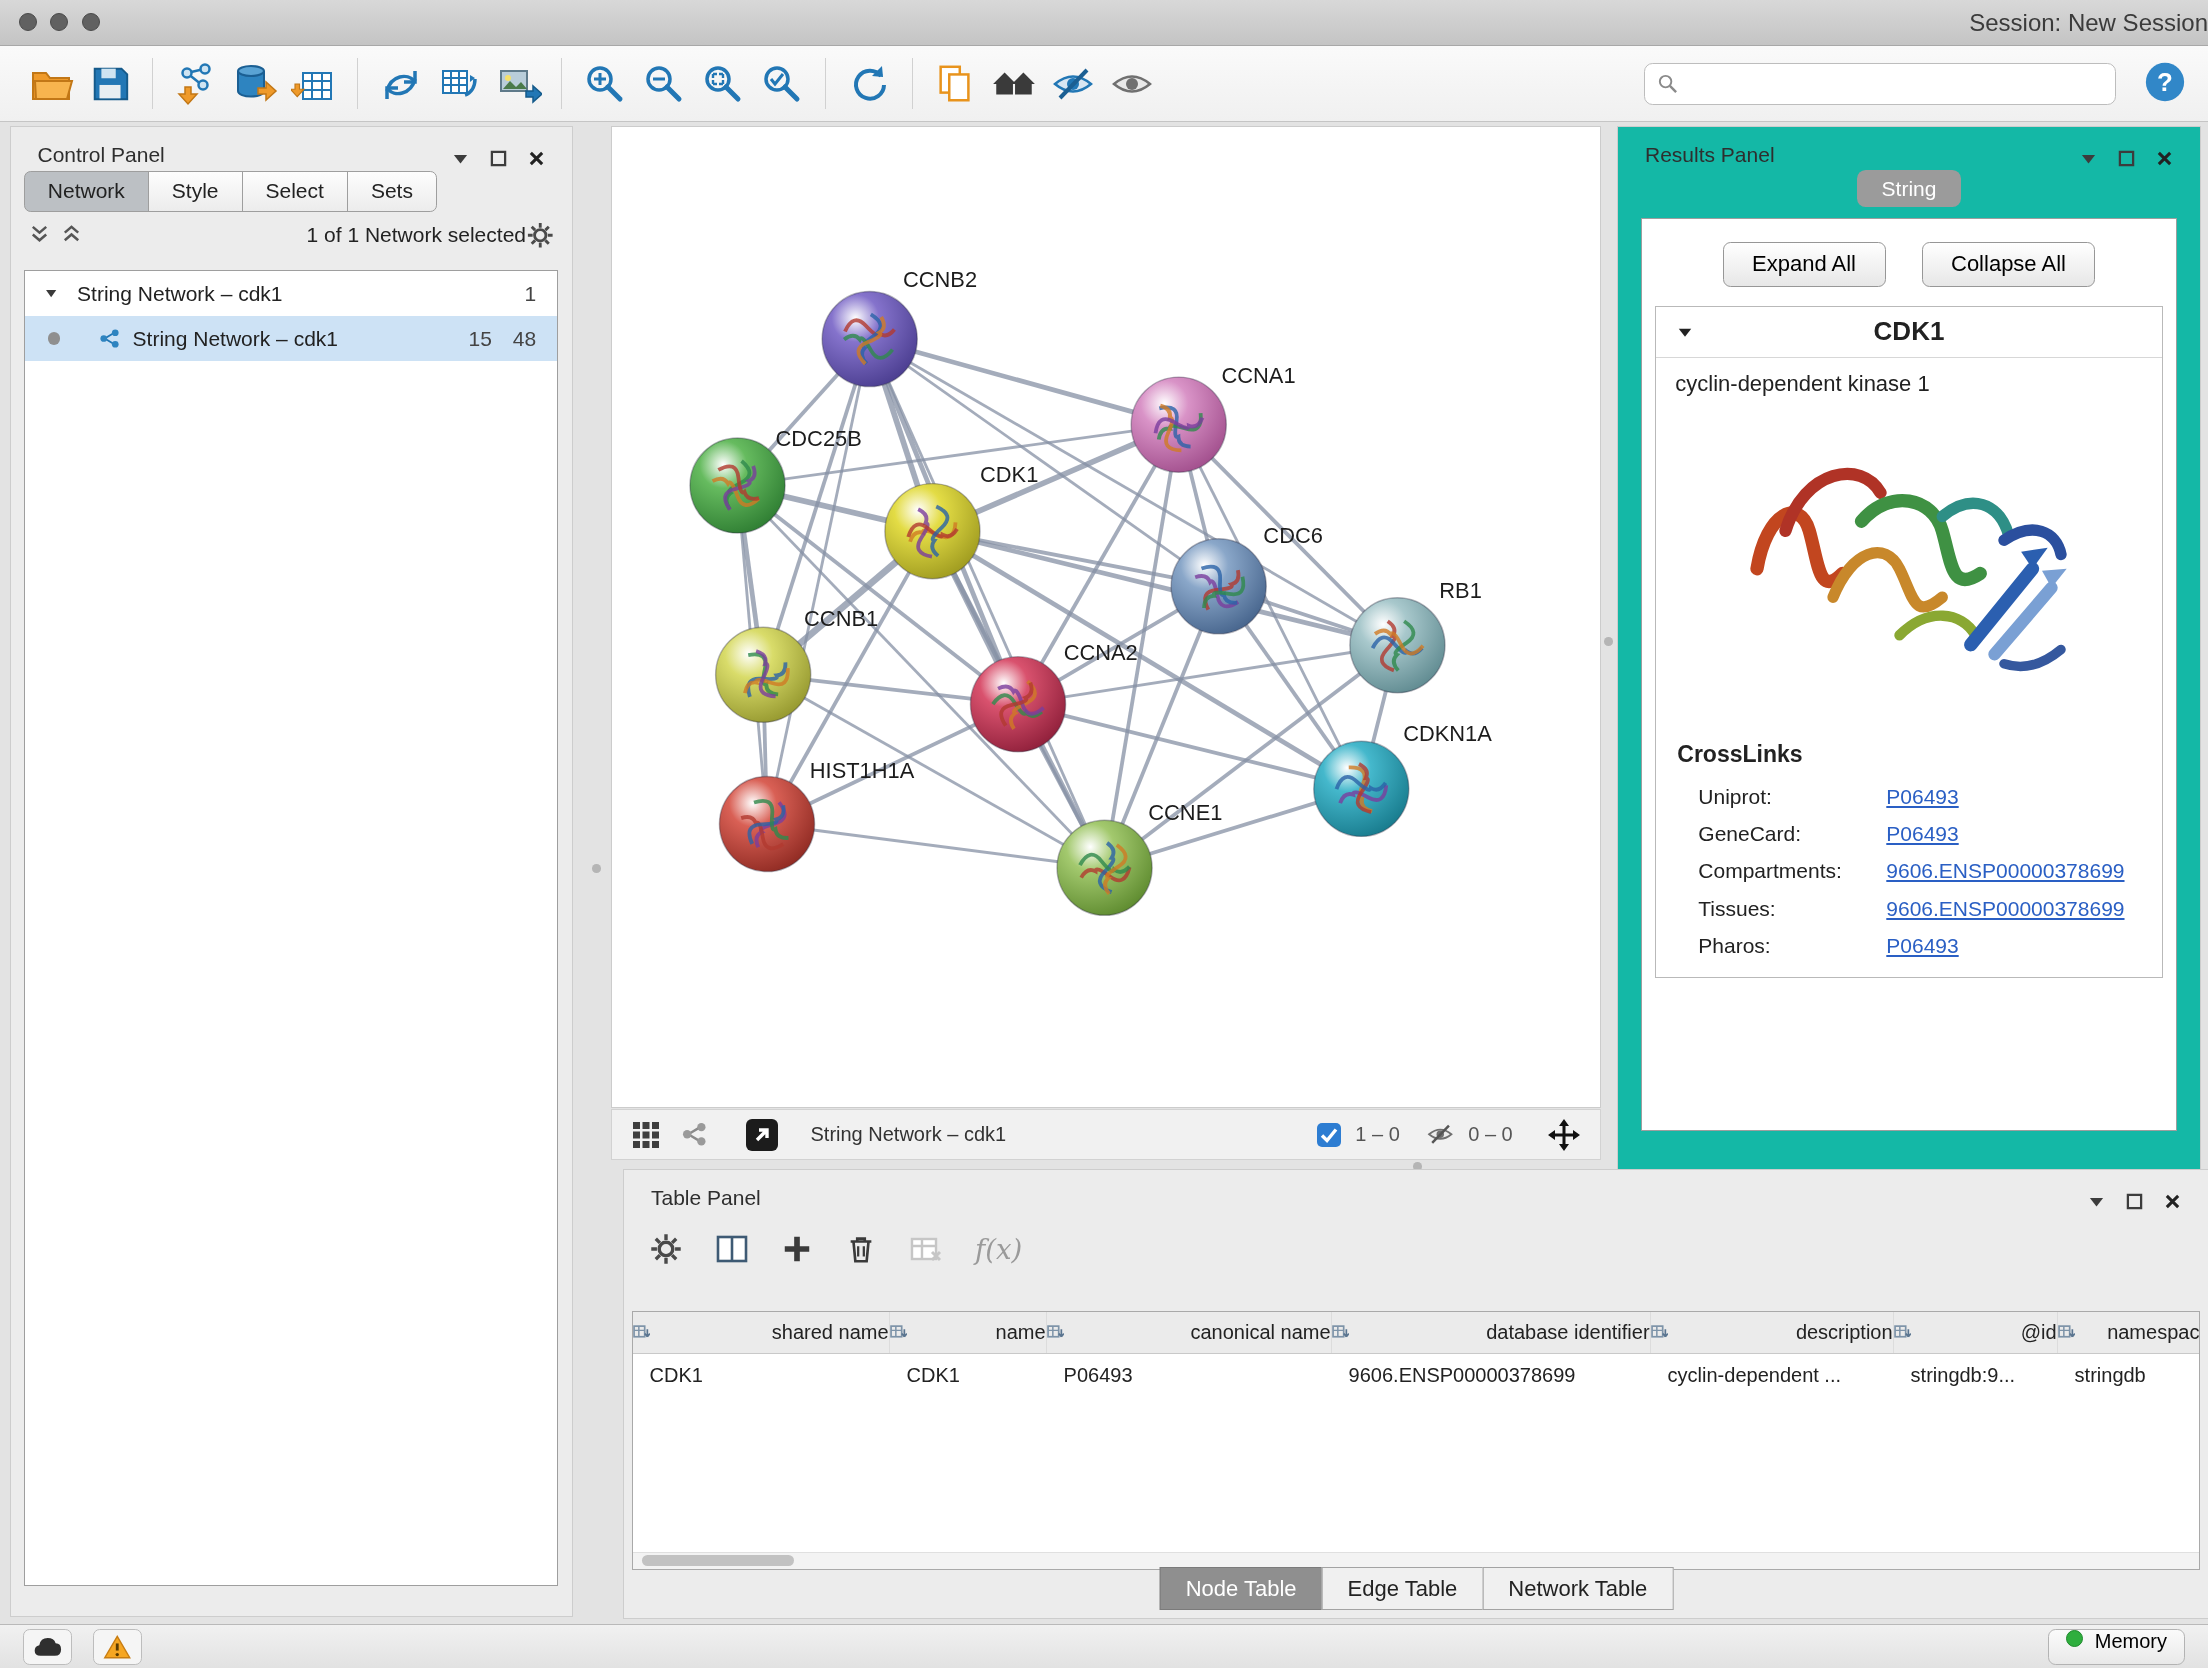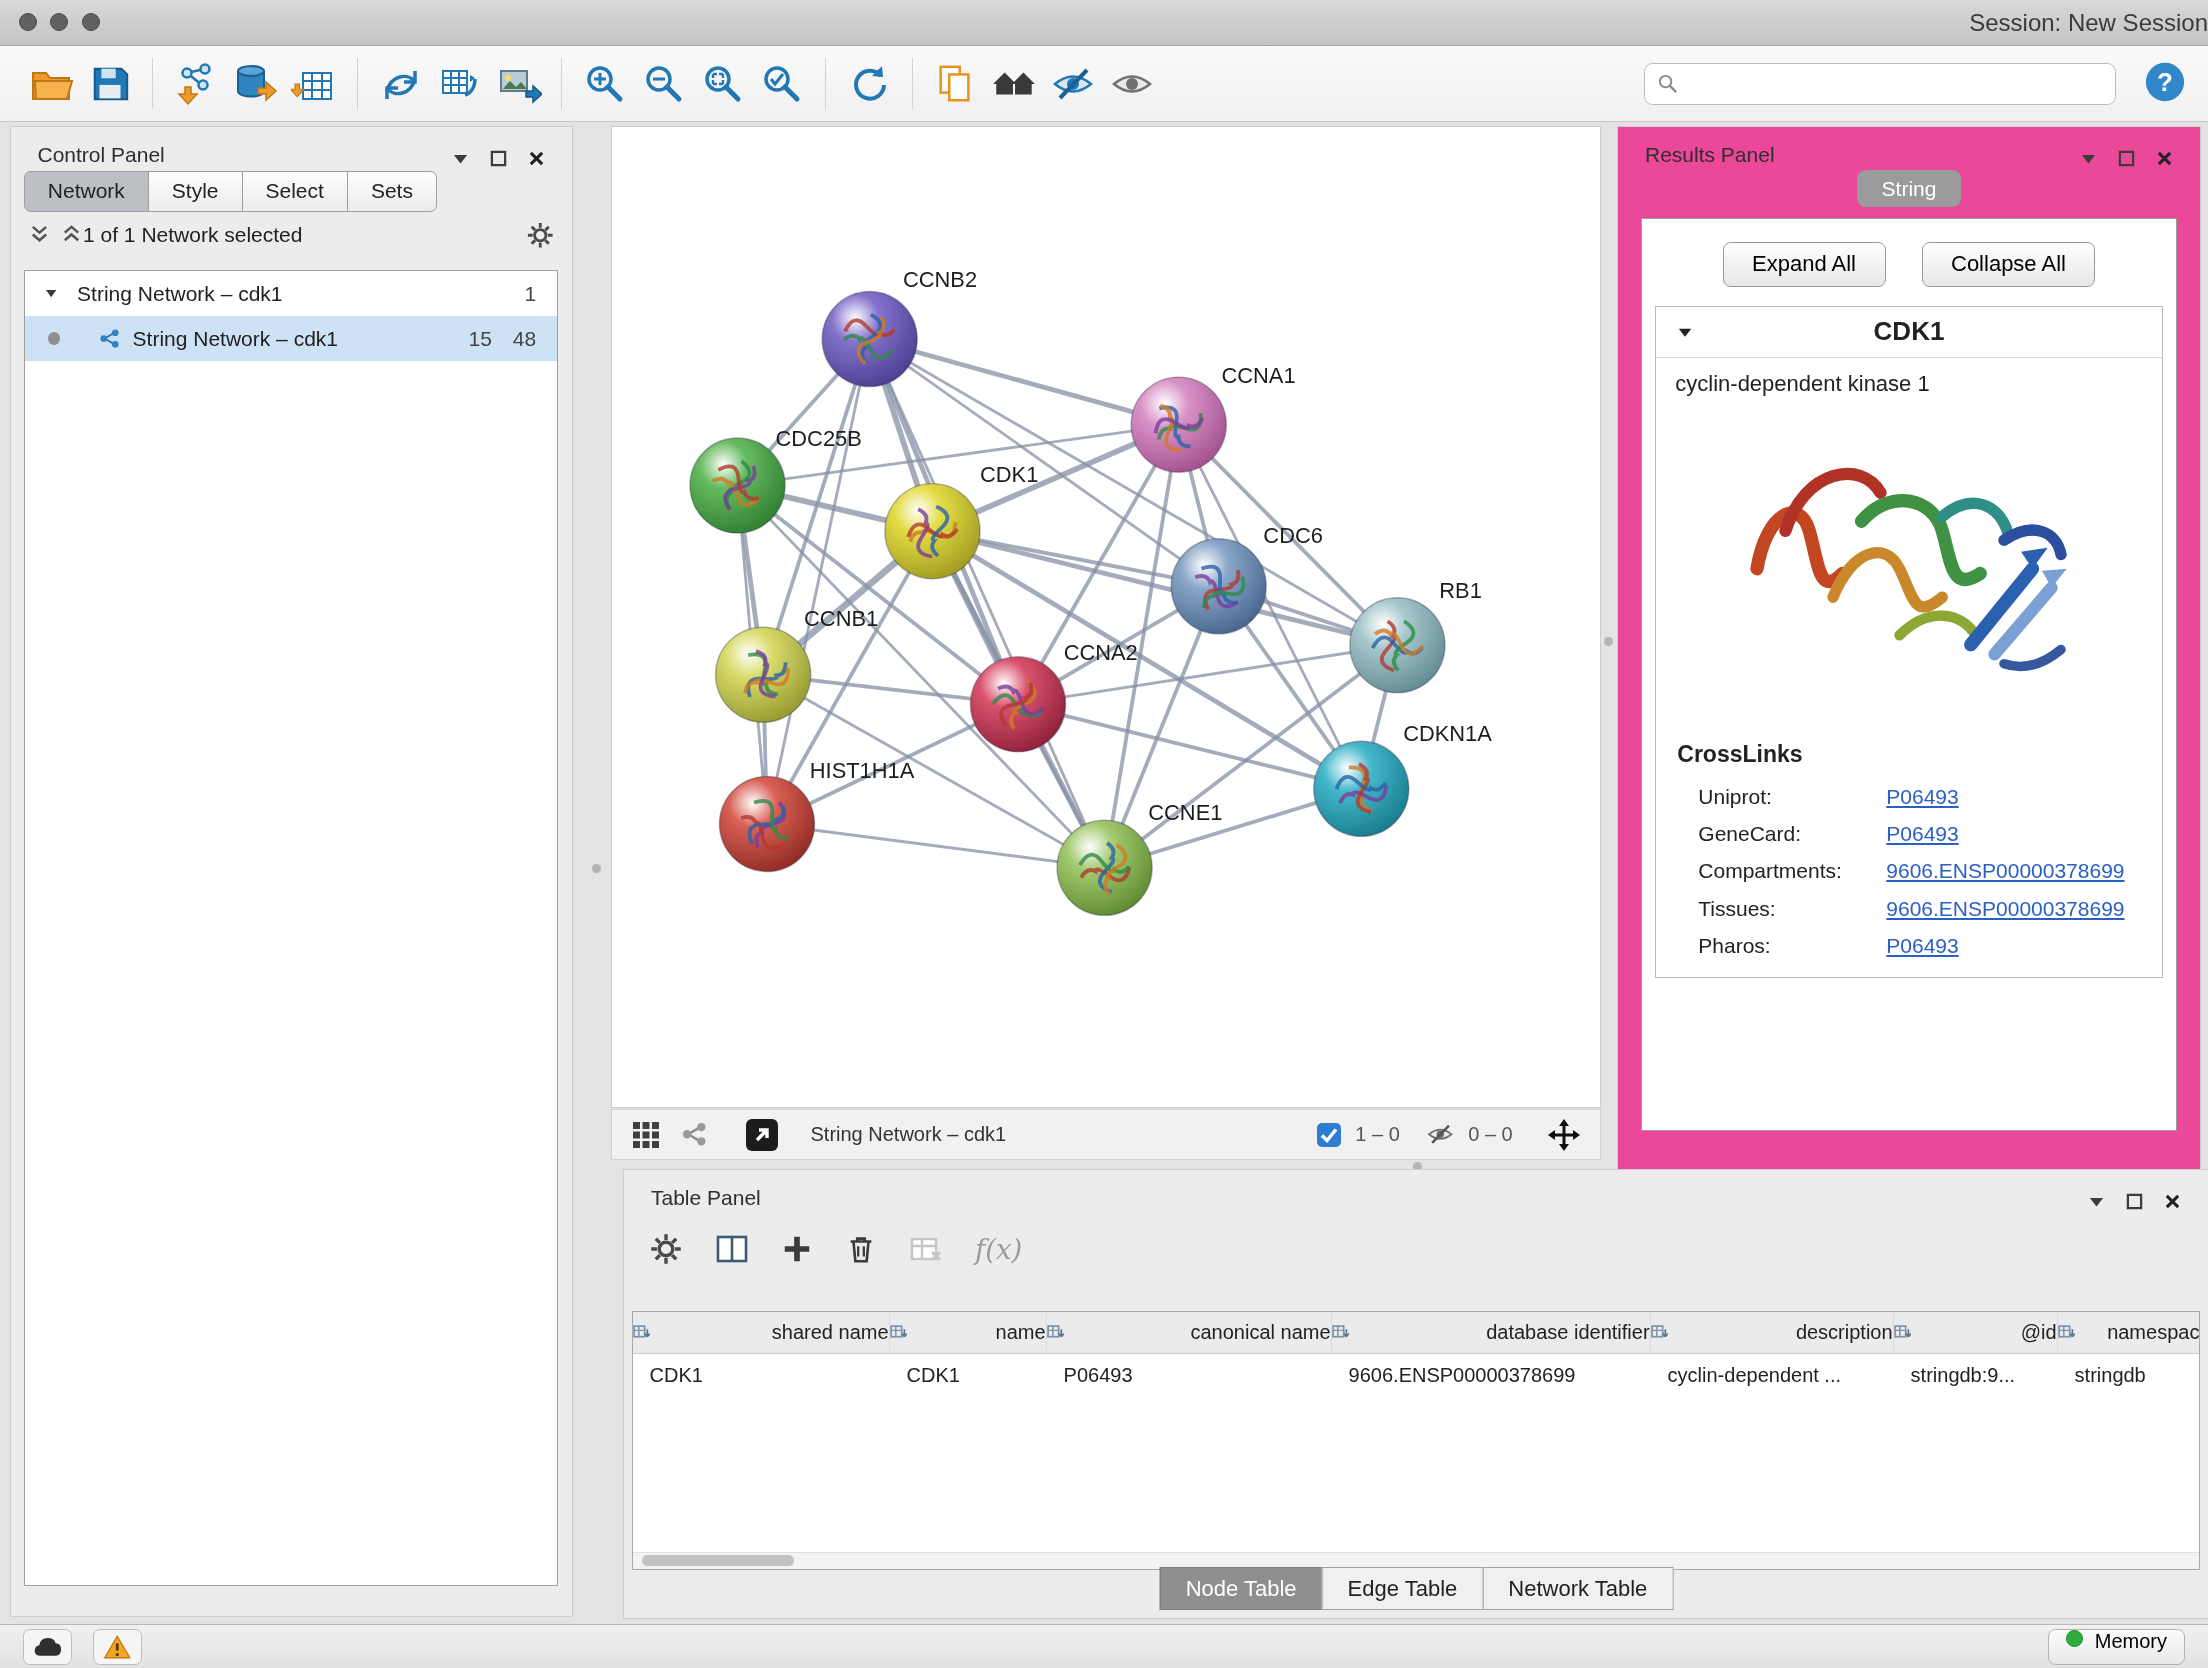--- a/index.html
+++ b/index.html
@@ -32,38 +32,38 @@
 
   
   .control-panel{position:absolute;left:9.5px;top:126px;width:563px;height:1491px;background:#ececec;border:1px solid #cdcdcd}
   .cp-tabs{display:flex;margin:3.8px 13.3px 0 13.3px}
   .cp-tab{padding:7.6px 23px;border:1px solid #9e9e9e;margin-right:-1px;font-size:21px;
     background:linear-gradient(#fdfdfd,#ececec);cursor:pointer}
   .cp-tab:first-child{border-radius:6.7px 0 0 6.7px}
   .cp-tab:last-child{border-radius:0 6.7px 6.7px 0}
   .cp-tab.sel{background:#bcc0c4}
   .cp-status{display:flex;align-items:center;height:46px;padding:0 17px;font-size:21px}
-  .cp-status .txt{flex:1;text-align:left}
+  .cp-status .txt{flex:1;text-align:right}
   .tree{position:absolute;left:13.3px;right:13.3px;top:143px;height:1316px;background:#fff;border:1px solid #9e9e9e;overflow:hidden}
   .trow{display:flex;align-items:center;height:45px;font-size:21px}
   .trow .grow{flex:1}
   .trow.sel{background:#cde2f5}
   .bullet{width:12.4px;height:12.4px;border-radius:50%;background:#8f8f8f}
   .cnt{color:#444}
 
   
   .net-canvas{position:absolute;left:611px;top:126px;width:990px;height:982px;background:#fff;border:1px solid #cccccc}
   .net-toolbar{position:absolute;left:611px;top:1109px;width:990px;height:51px;background:#f1f1f1;
     border:1px solid #d2d2d2;display:flex;align-items:center;padding:0 19px;font-size:20px;color:#333}
   .net-toolbar .nm{margin-left:32px}
   .nt-right{margin-left:auto;display:flex;align-items:center;gap:13.3px;color:#555}
   .split-dot{position:absolute;width:8.6px;height:8.6px;border-radius:50%;background:#b5b5b5}
 
   
-  .results-panel{position:absolute;left:1617px;top:126px;width:584px;height:1491px;background:#ec4899;border:1px solid #cdcdcd}
+  .results-panel{position:absolute;left:1617px;top:126px;width:584px;height:1491px;background:#14b8a6;border:1px solid #cdcdcd}
   .rp-pill{margin:3px auto 0 auto;width:fit-content;background:#9b9b9b;color:#fff;font-size:21px;
     padding:6.7px 25px;border-radius:8.6px;cursor:pointer}
   .rp-box{position:absolute;left:23px;right:23px;top:91px;height:913px;background:#fff;border:1px solid #9e9e9e;padding:13.3px 9.5px}
   .rp-buttons{display:flex;justify-content:center;gap:36px;margin:9.5px 0 19px}
   .rp-btn{padding:8.6px 28.5px;border:1px solid #979797;border-radius:7.6px;font-size:22px;
     background:linear-gradient(#ffffff,#e7e7e7);cursor:pointer}
   .rp-section{border:1px solid #b9b9b9;margin:0 3.8px}
   .rp-sec-header{position:relative;height:51px;border-bottom:1px solid #d7d7d7;display:flex;align-items:center;padding:0 21px}
   .rp-gene{position:absolute;left:0;right:0;text-align:center;font-weight:bold;font-size:26px}
   .rp-desc{padding:13.3px 19px 3.8px 19px;font-size:22px}

